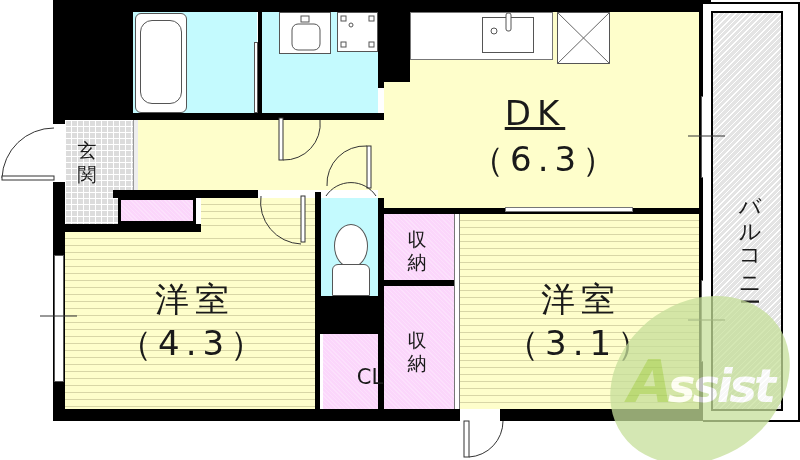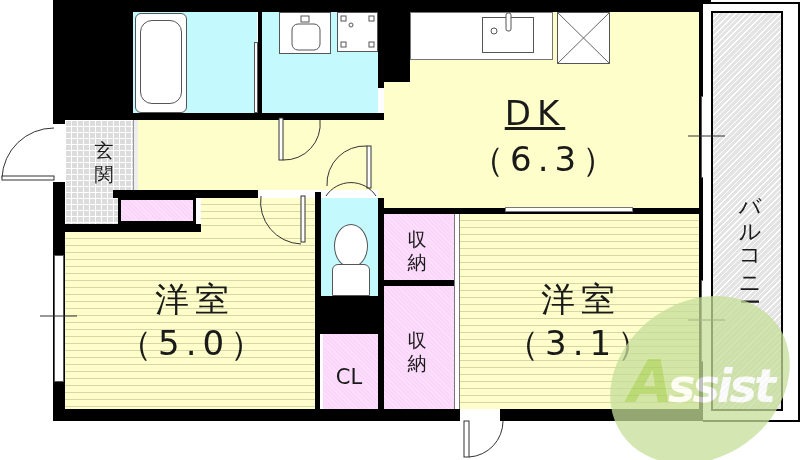--- a/index.html
+++ b/index.html
@@ -47,42 +47,42 @@
 <div class="abs" style="left:557px;top:12px;width:53px;height:52px;background:#fff;border:1px solid #555;"></div>
 <div class="label big" style="left:480px;top:92px;width:110px;text-decoration:underline;">DK</div>
 <div class="label big" style="left:470px;top:138px;width:150px;">（6.3）</div>
 <div class="abs" style="left:701px;top:96px;width:8px;height:82px;background:#fff;border:1px solid #555;"></div>
 
 <div class="abs yellow" style="left:138px;top:120px;width:246px;height:70px;"></div>
 <div class="abs yellow" style="left:378px;top:120px;width:6px;height:90px;"></div>
 
 <div class="abs tile" style="left:65px;top:120px;width:68px;height:110px;"></div>
 <div class="abs" style="left:133px;top:120px;width:5px;height:72px;background:#eee;border-left:1px solid #999;"></div>
-<div class="label small" style="left:91px;top:138px;width:26px;white-space:normal;line-height:24px;">玄関</div>
+<div class="label small" style="left:74px;top:138px;width:26px;white-space:normal;line-height:24px;">玄関</div>
 <div class="abs" style="left:53px;top:124px;width:12px;height:58px;background:#fff;"></div>
 
 <div class="abs wall" style="left:113px;top:190px;width:145px;height:8px;"></div>
 <div class="abs pink" style="left:118px;top:197px;width:78px;height:27px;border:3px solid #000;"></div>
 <div class="abs wall" style="left:65px;top:224px;width:136px;height:8px;"></div>
 
 <div class="abs floor" style="left:65px;top:232px;width:250px;height:177px;"></div>
 <div class="abs floor" style="left:201px;top:198px;width:114px;height:34px;"></div>
 <div class="label big" style="left:140px;top:278px;width:110px;">洋室</div>
-<div class="label big" style="left:118px;top:322px;width:150px;">（5.0）</div>
+<div class="label big" style="left:118px;top:322px;width:150px;">（4.3）</div>
 <div class="abs" style="left:54px;top:255px;width:10px;height:127px;background:#fff;border:1px solid #555;"></div>
 
 <div class="abs wall" style="left:315px;top:192px;width:6px;height:217px;"></div>
 <div class="abs bath" style="left:321px;top:198px;width:57px;height:98px;"></div>
 <div class="abs" style="left:334px;top:224px;width:34px;height:44px;background:#fff;border:1px solid #555;border-radius:50%;"></div>
 <div class="abs" style="left:332px;top:264px;width:38px;height:32px;background:#fff;border:1px solid #555;border-radius:6px 6px 0 0;"></div>
 <div class="abs wall" style="left:315px;top:296px;width:69px;height:38px;"></div>
 <div class="abs wall" style="left:378px;top:198px;width:6px;height:211px;"></div>
 
 <div class="abs pink" style="left:320px;top:334px;width:58px;height:75px;border-left:3px solid #fff;"></div>
-<div class="label small" style="left:320px;top:366px;width:58px;font-size:21px;">CL</div>
+<div class="label small" style="left:320px;top:366px;width:58px;font-size:21px;padding-left:21px;">CL</div>
 
 <div class="abs wall" style="left:378px;top:208px;width:332px;height:6px;"></div>
 <div class="abs pink" style="left:384px;top:214px;width:70px;height:66px;"></div>
 <div class="label small" style="left:405px;top:228px;width:24px;white-space:normal;">収納</div>
 <div class="abs wall" style="left:384px;top:280px;width:76px;height:6px;"></div>
 <div class="abs pink" style="left:384px;top:286px;width:70px;height:123px;"></div>
 <div class="label small" style="left:405px;top:329px;width:24px;white-space:normal;">収納</div>
 <div class="abs" style="left:454px;top:214px;width:6px;height:195px;background:#fff;border-left:1px solid #777;border-right:1px solid #777;"></div>
 
 <div class="abs floor" style="left:460px;top:214px;width:239px;height:195px;"></div>

